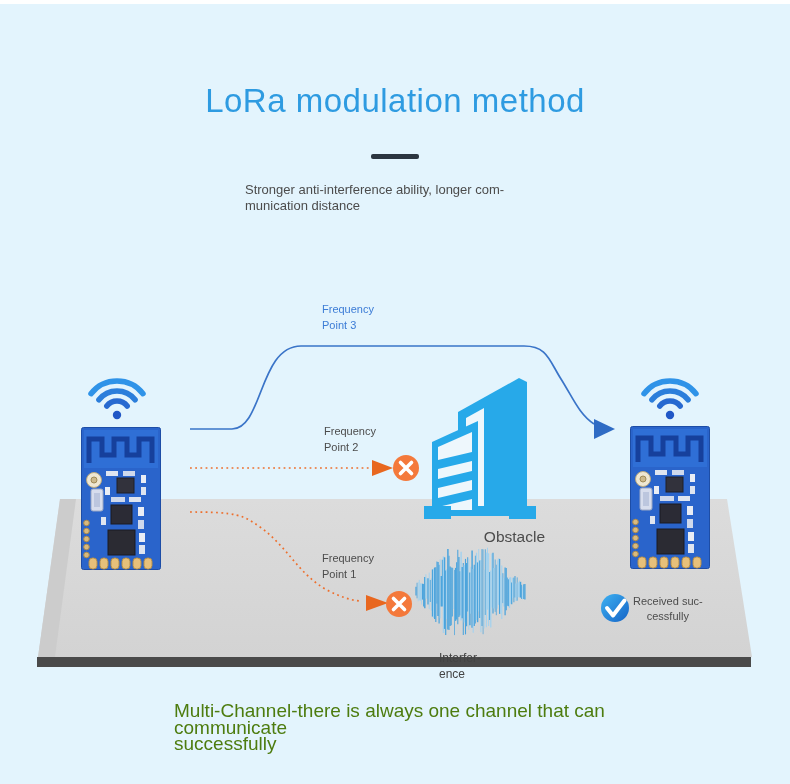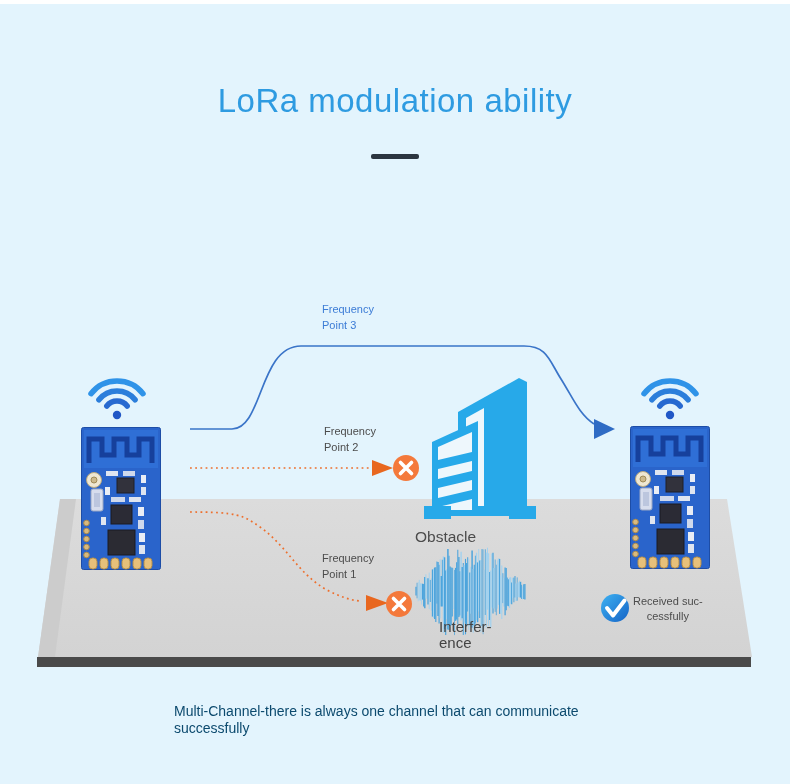--- a/index.html
+++ b/index.html
@@ -20,36 +20,38 @@
   }
   .subtitle{
     position:absolute;left:245px;top:182px;width:320px;
     font-size:13px;line-height:16px;color:#4c4c4c;white-space:pre-line;
   }
   .scene{position:absolute;left:0;top:0;}
   .lbl{position:absolute;font-size:11px;line-height:15.5px;color:#4c4c4c;white-space:pre-line;}
   .lbl-fp3{left:322px;top:302px;color:#3c7cd6;}
   .lbl-fp2{left:324px;top:424px;}
   .lbl-fp1{left:322px;top:551px;}
-  .lbl-obstacle{left:415px;top:528px;width:130px;text-align:left;font-size:15.5px;line-height:18px;}
-  .lbl-interference{left:439px;top:619px;font-size:15px;color:#434343;}
+  .lbl-obstacle{left:415px;top:528px;width:130px;text-align:right;font-size:15.5px;line-height:18px;}
+  .lbl-interference{left:439px;top:651px;font-size:12px;color:#434343;}
   .lbl-received{left:633px;top:594px;line-height:14.5px;text-align:center;}
   .caption{
     position:absolute;left:174px;top:703px;width:460px;
-    font-size:14px;line-height:16.5px;color:#0c4a6e;white-space:pre-line;
+    font-size:19px;line-height:16.5px;color:#4d7c0f;white-space:pre-line;
   }
 </style>
 </head>
 <body>
 
 <div class="canvas">
   <div class="top-strip"></div>
 
-  <h1 class="title">LoRa modulation ability</h1>
+  <h1 class="title">LoRa modulation method</h1>
   <div class="divider"></div>
+  <div class="subtitle">Stronger anti-interference ability, longer com-
+munication distance</div>
 
   <svg class="scene" width="790" height="784" viewBox="0 0 790 784">
     <defs>
       <linearGradient id="checkGrad" x1="0" y1="0" x2="1" y2="1">
         <stop offset="0" stop-color="#3eb2f2"></stop>
         <stop offset="1" stop-color="#1463c6"></stop>
       </linearGradient>
       <linearGradient id="platGrad" x1="0" y1="0" x2="0" y2="1">
         <stop offset="0" stop-color="#dcdcdc"></stop>
         <stop offset="1" stop-color="#d3d3d3"></stop>

